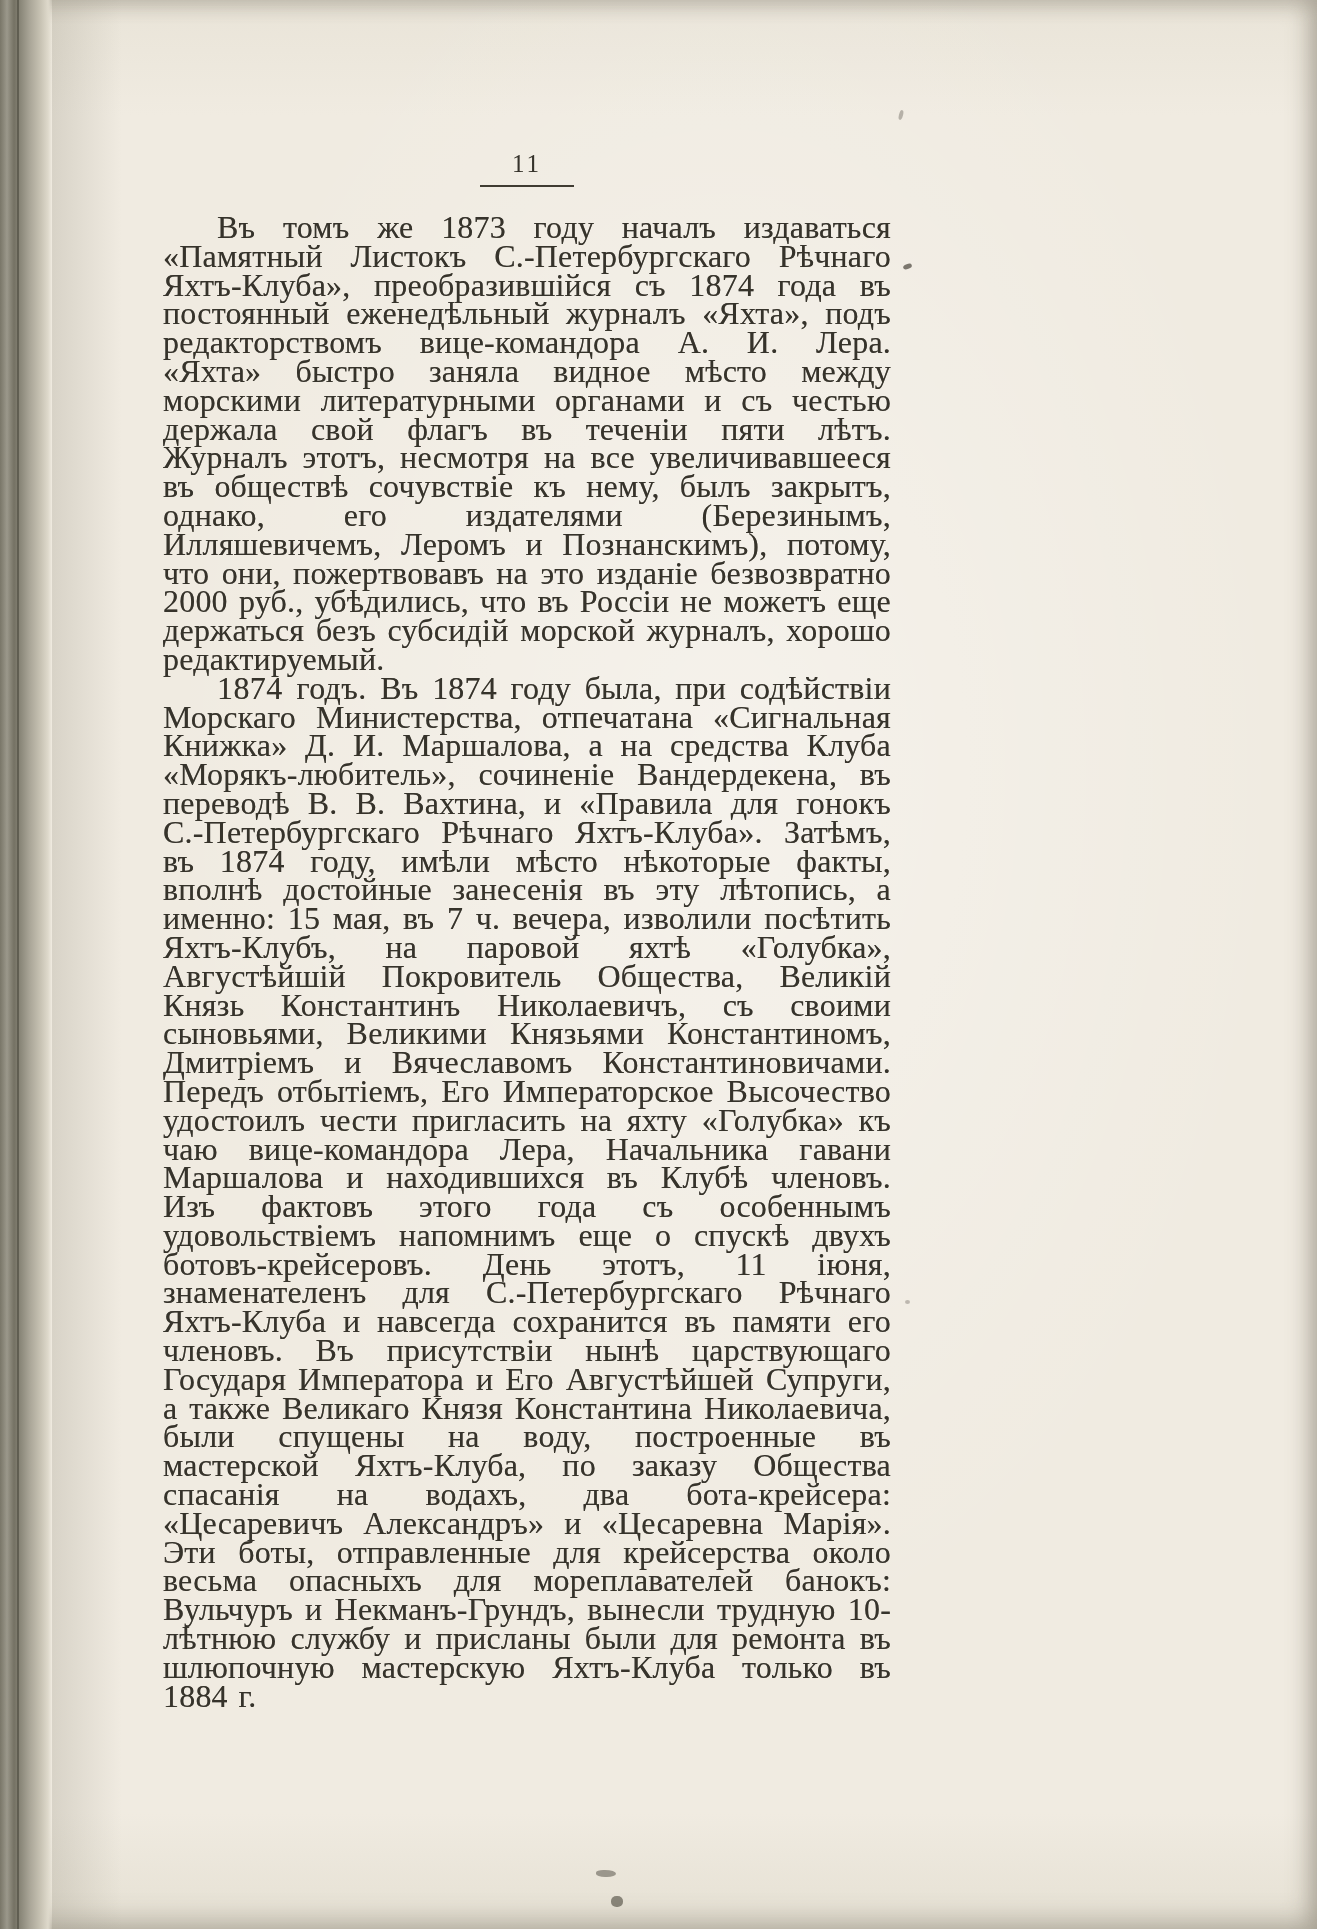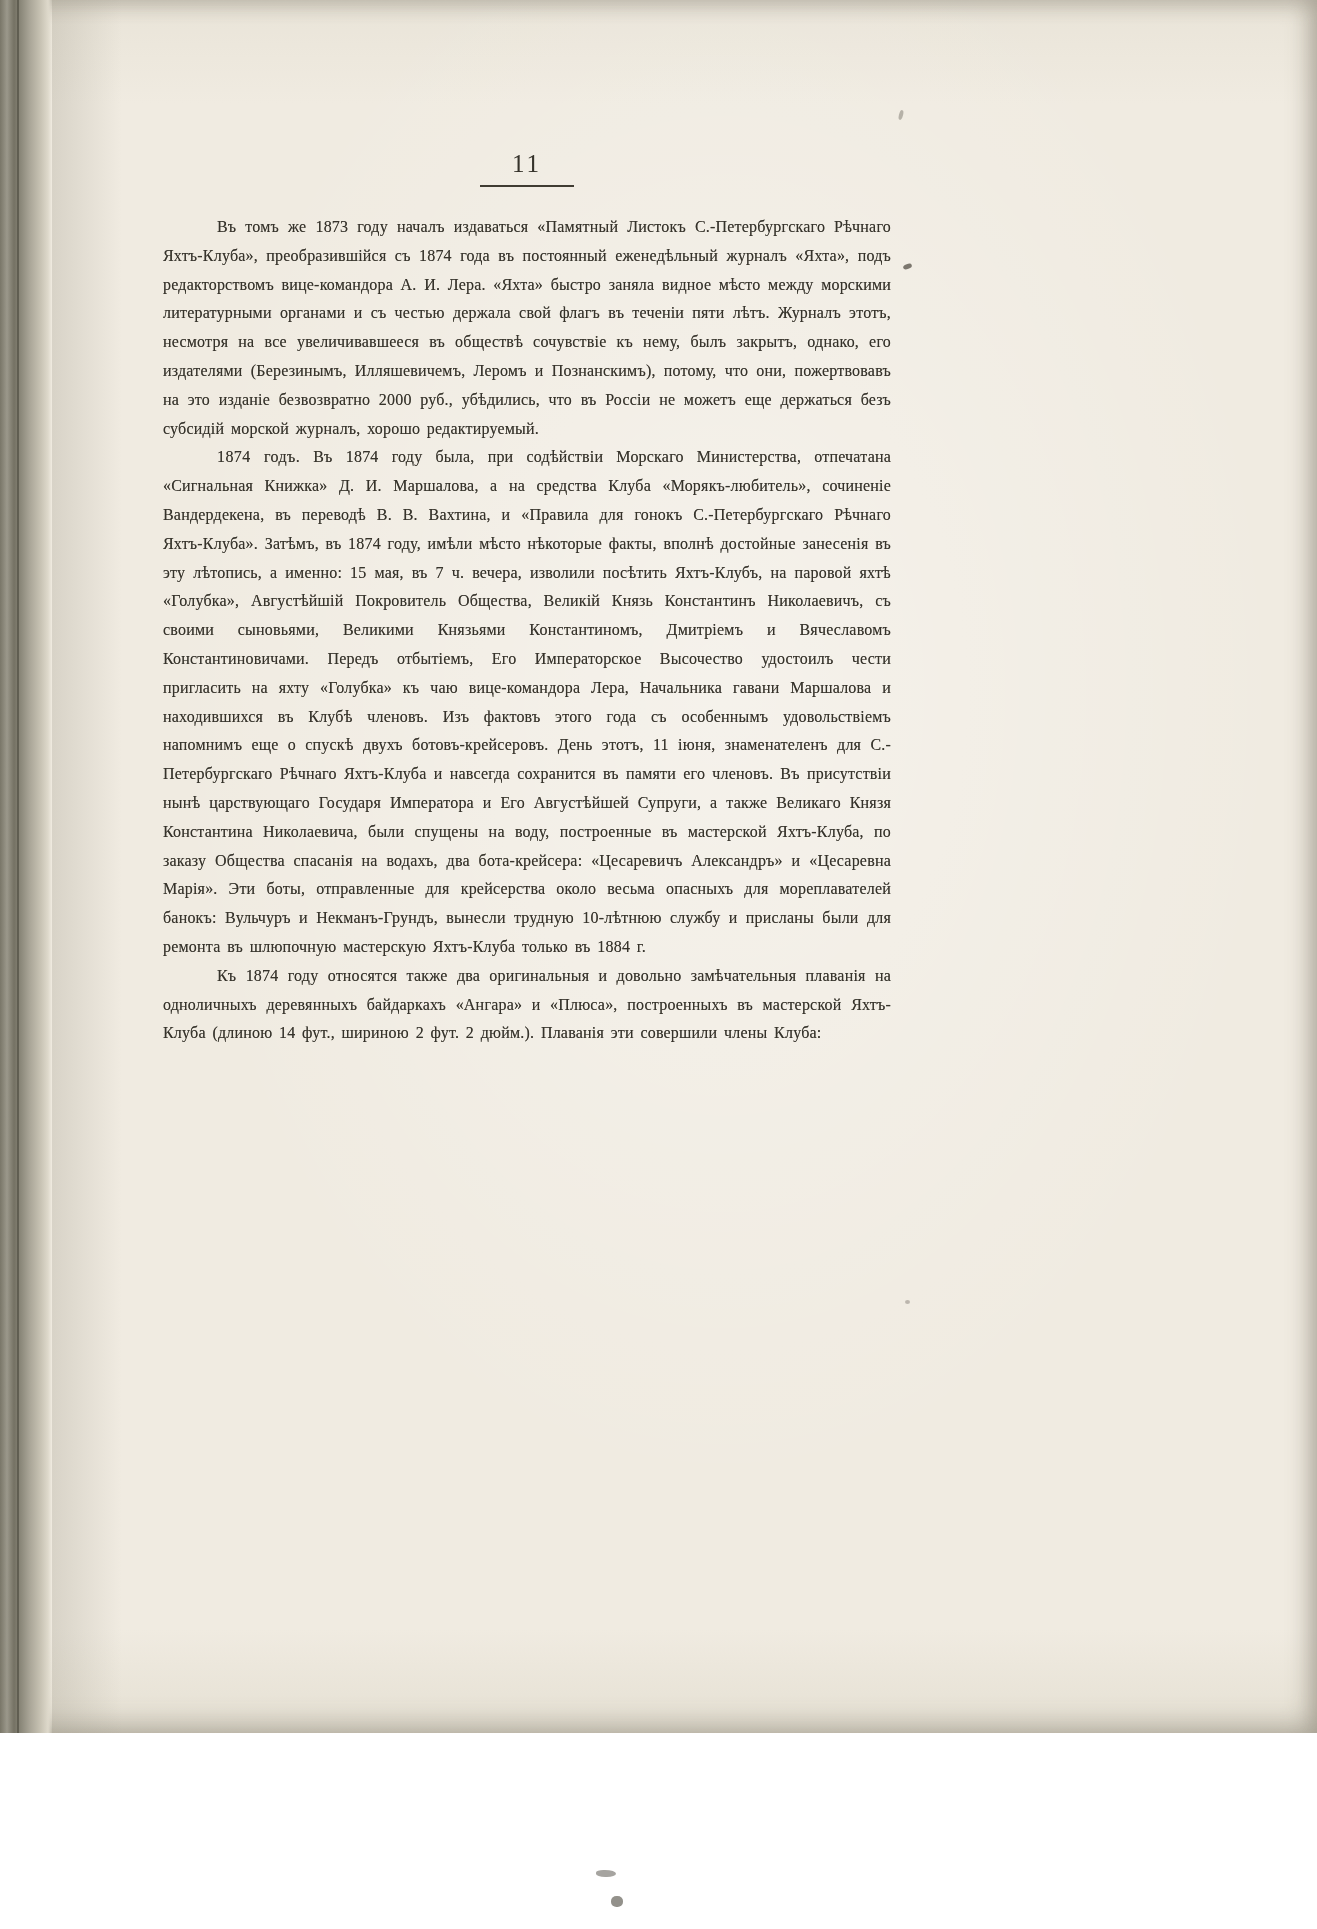--- a/index.html
+++ b/index.html
@@ -8,21 +8,21 @@
     width: 1317px;
     height: 1929px;
     overflow: hidden;
     font-family: "Liberation Serif", "DejaVu Serif", serif;
   }
 
   
   .scan {
     position: relative;
     width: 1317px;
-    height: 1733px;
+    height: 1929px;
     background:
       radial-gradient(ellipse at 55% 40%, rgba(255,255,255,0.35) 0%, rgba(255,255,255,0) 55%),
       linear-gradient(180deg, #e9e4d8 0%, #f0ebe1 6%, #f0ebe1 94%, #e5e0d3 100%);
     box-shadow:
       inset -10px 0 22px rgba(96, 90, 74, 0.28),
       inset 0 -12px 24px rgba(96, 90, 74, 0.20),
       inset 0 10px 16px rgba(96, 90, 74, 0.12);
   }
 
   
@@ -70,21 +70,21 @@
     display: inline-block;
     font-size: 25px;
     letter-spacing: 3px;
     padding: 0 32px 7px 32px;
     border-bottom: 2px solid #403c32;
     color: #36332b;
   }
 
   .body-text p {
     margin: 0;
-    font-size: 16px;
+    font-size: 32px;
     line-height: 28.8px;
     text-align: justify;
     text-indent: 54px;
     word-spacing: 2.5px;
     letter-spacing: 0.2px;
     color: #36332b;
     text-shadow: 0 0 0.6px rgba(54, 51, 43, 0.55);
   }
   .body-text p b {
     font-weight: normal;
@@ -116,21 +116,20 @@
 
     <div class="page-number-wrap">
       <span class="page-number">11</span>
     </div>
 
     <div class="body-text">
       <p>Въ томъ же 1873 году началъ издаваться «Памятный Листокъ С.-Петербургскаго Рѣчнаго Яхтъ-Клуба», преобразившійся съ 1874 года въ постоянный еженедѣльный журналъ «Яхта», подъ редакторствомъ вице-командора А. И. Лера. «Яхта» быстро заняла видное мѣсто между морскими литературными органами и съ честью держала свой флагъ въ теченіи пяти лѣтъ. Журналъ этотъ, несмотря на все увеличивавшееся въ обществѣ сочувствіе къ нему, былъ закрытъ, однако, его издателями (Березинымъ, Илляшевичемъ, Леромъ и Познанскимъ), потому, что они, пожертвовавъ на это изданіе безвозвратно 2000 руб., убѣдились, что въ Россіи не можетъ еще держаться безъ субсидій морской журналъ, хорошо редактируемый.</p>
 
       <p><b>1874 годъ.</b> <span>Въ 1874 году была, при содѣйствіи Морскаго Министерства, отпечатана «Сигнальная Книжка» Д. И. Маршалова, а на средства Клуба «Морякъ-любитель», сочиненіе Вандердекена, въ переводѣ В. В. Вахтина, и «Правила для гонокъ С.-Петербургскаго Рѣчнаго Яхтъ-Клуба». Затѣмъ, въ 1874 году, имѣли мѣсто нѣкоторые факты, вполнѣ достойные занесенія въ эту лѣтопись, а именно: 15 мая, въ 7 ч. вечера, изволили посѣтить Яхтъ-Клубъ, на паровой яхтѣ «Голубка», Августѣйшій Покровитель Общества, Великій Князь Константинъ Николаевичъ, съ своими сыновьями, Великими Князьями Константиномъ, Дмитріемъ и Вячеславомъ Константиновичами. Передъ отбытіемъ, Его Императорское Высочество удостоилъ чести пригласить на яхту «Голубка» къ чаю вице-командора Лера, Начальника гавани Маршалова и находившихся въ Клубѣ членовъ. Изъ фактовъ этого года съ особеннымъ удовольствіемъ напомнимъ еще о спускѣ двухъ ботовъ-крейсеровъ. День этотъ, 11 іюня, знаменателенъ для С.-Петербургскаго Рѣчнаго Яхтъ-Клуба и навсегда сохранится въ памяти его членовъ. Въ присутствіи нынѣ царствующаго Государя Императора и Его Августѣйшей Супруги, а также Великаго Князя Константина Николаевича, были спущены на воду, построенные въ мастерской Яхтъ-Клуба, по заказу Общества спасанія на водахъ, два бота-крейсера: «Цесаревичъ Александръ» и «Цесаревна Марія». Эти боты, отправленные для крейсерства около весьма опасныхъ для мореплавателей банокъ: Вульчуръ и Некманъ-Грундъ, вынесли трудную 10-лѣтнюю службу и присланы были для ремонта въ шлюпочную мастерскую Яхтъ-Клуба только въ 1884 г.</span></p>
 
-      <p>Къ 1874 году относятся также два оригинальныя и довольно замѣчательныя плаванія на одноличныхъ деревянныхъ байдаркахъ «Ангара» и «Плюса», построенныхъ въ мастерской Яхтъ-Клуба (длиною 14 фут., шириною 2 фут. 2 дюйм.). Плаванія эти совершили члены Клуба:</p>
     </div>
   </div>
 
   <div class="speck s1"></div>
   <div class="speck s2"></div>
   <div class="speck s3"></div>
   <div class="speck s4"></div>
   <div class="speck s5"></div>
 </div>
 

